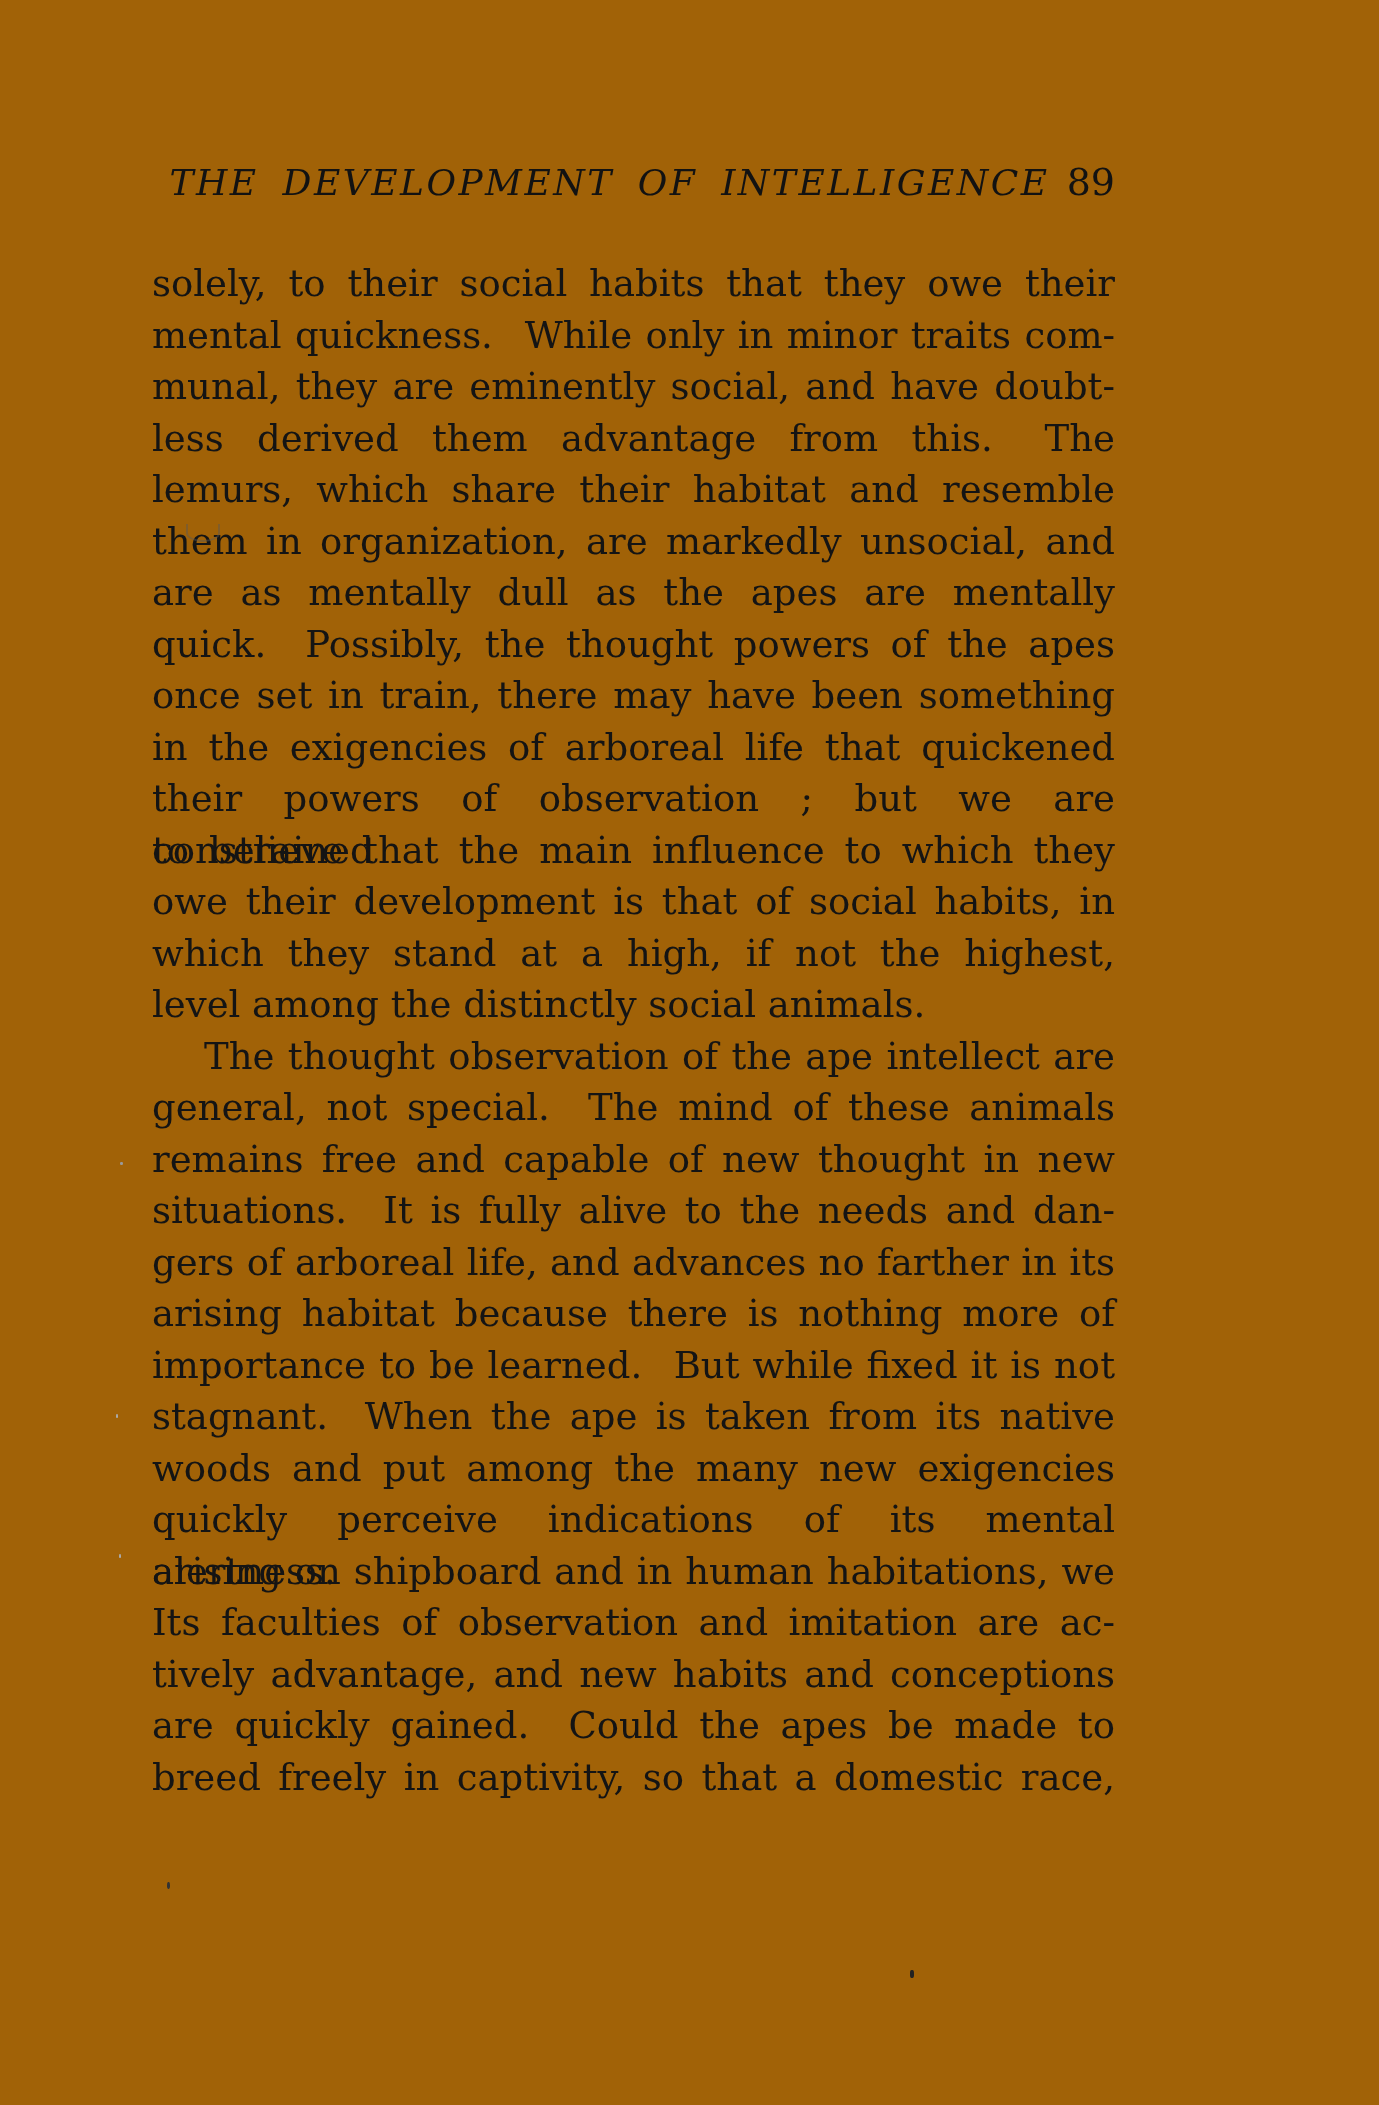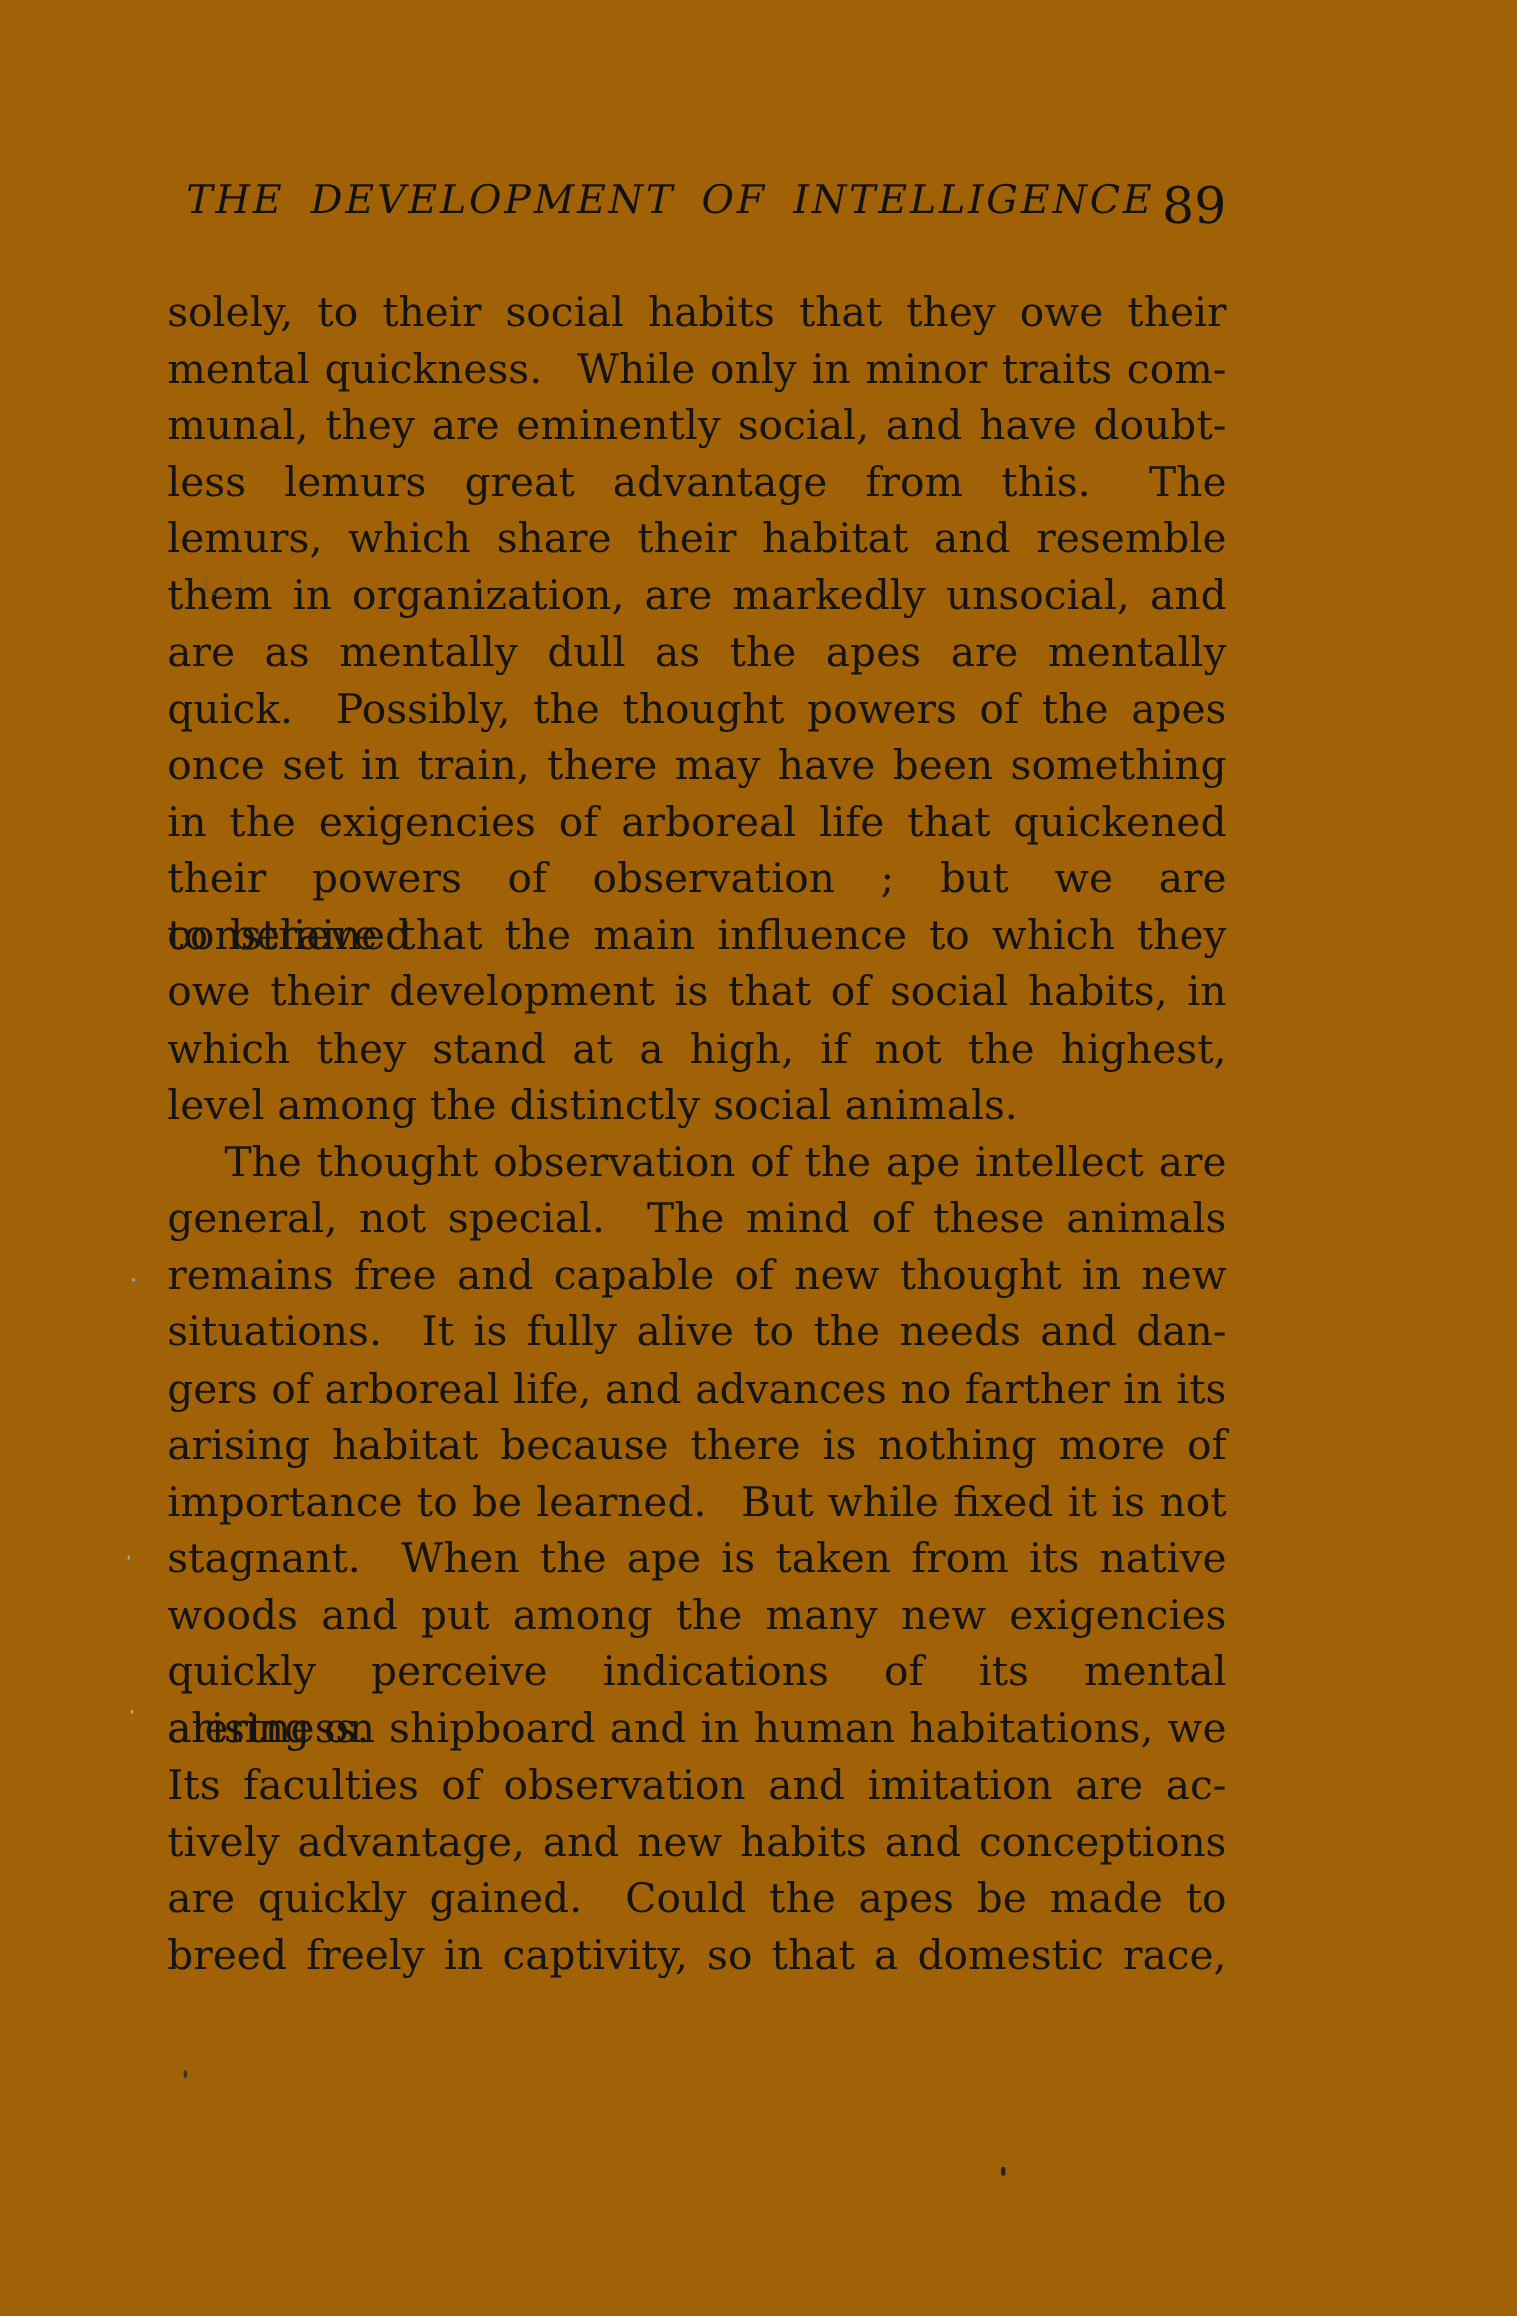--- a/index.html
+++ b/index.html
@@ -37,21 +37,21 @@
     font-size: 36px;
     letter-spacing: 2.5px;
     word-spacing: 10px;
     white-space: nowrap;
     color: #121212;
   }
   .page-number {
     position: absolute;
     right: 0;
     top: 0;
-    font-size: 46px;
+    font-size: 38px;
     font-variant-numeric: oldstyle-nums;
     color: #121212;
   }
   .body-text {
     font-size: 37px;
   }
   .line {
     height: 51.5px;
     line-height: 51.5px;
     text-align: justify;
@@ -95,21 +95,21 @@
 <div class="page">
   <div class="column">
     <div class="running-head">
       <span class="head-title">THE DEVELOPMENT OF INTELLIGENCE</span>
       <span class="page-number">89</span>
     </div>
     <div class="body-text" id="body-text">
         <div class="line">solely, to their social habits that they owe their</div>
         <div class="line">mental quickness.  While only in minor traits com-</div>
         <div class="line">munal, they are eminently social, and have doubt-</div>
-        <div class="line">less lemurs great advantage from this.  The</div>
+        <div class="line">less derived them advantage from this.  The</div>
         <div class="line">lemurs, which share their habitat and resemble</div>
         <div class="line">them in organization, are markedly unsocial, and</div>
         <div class="line">are as mentally dull as the apes are mentally</div>
         <div class="line">quick.  Possibly, the thought powers of the apes</div>
         <div class="line">once set in train, there may have been something</div>
         <div class="line">in the exigencies of arboreal life that quickened</div>
         <div class="line">their powers of observation ; but we are constrained</div>
         <div class="line">to believe that the main influence to which they</div>
         <div class="line">owe their development is that of social habits, in</div>
         <div class="line">which they stand at a high, if not the highest,</div>

